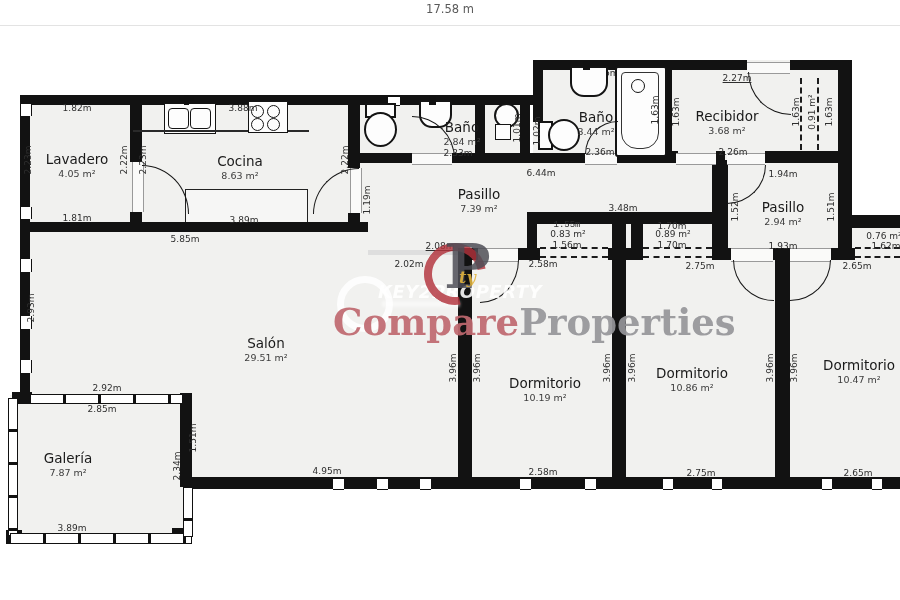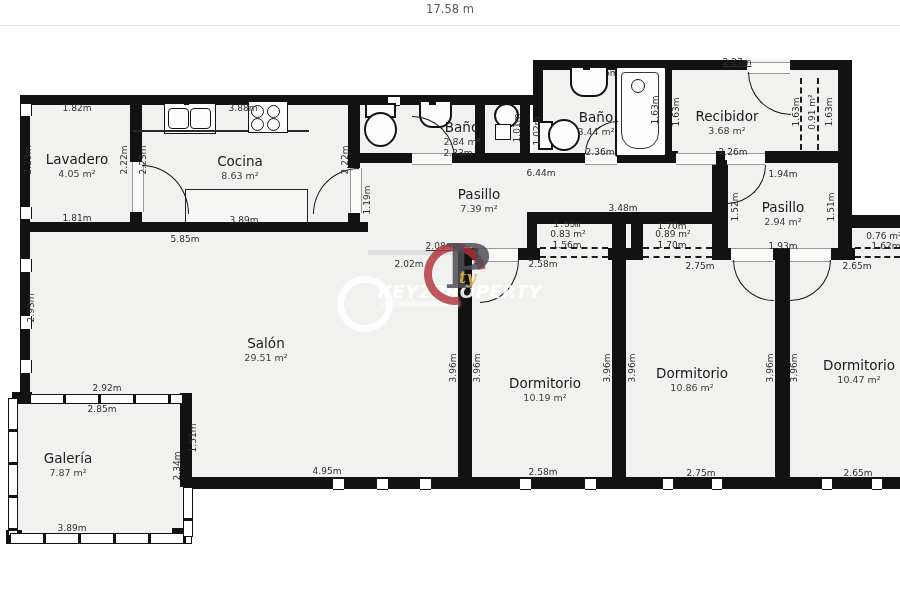--- a/index.html
+++ b/index.html
@@ -51,20 +51,21 @@
 
 <div id="stage">
   <div id="topline"></div>
 
   <div class="wm" id="wm-ring-white"></div>
   <div class="wm" id="wm-key">KEY2PROPERTY</div>
   <div class="wm" id="wm-key-sub"></div>
   <div class="wm" id="wm-ring-red"></div>
   <div class="wm" id="wm-p">P</div>
   <div class="wm" id="wm-ty">ty</div>
+  <div class="wm" id="wm-text"><span style="color:#c06970">Compare</span><span style="color:#96969a">Properties</span></div>
 
   <div class="fix thin" style="left:164px;top:103px;width:50px;height:29px;z-index:6"></div>
   <div class="fix thin" style="left:168px;top:108px;width:19px;height:19px;border-radius:4px"></div>
   <div class="fix thin" style="left:190px;top:108px;width:19px;height:19px;border-radius:4px"></div>
   <div style="position:absolute;left:184px;top:95px;width:5px;height:10px;background:#111;z-index:6"></div>
   <div style="position:absolute;left:179px;top:97px;width:15px;height:4px;background:#111;z-index:6"></div>
   <div style="position:absolute;left:133px;top:130px;width:176px;height:1.6px;background:#2a2a2a;z-index:6"></div>
   <div class="fix thin" style="left:248px;top:101px;width:38px;height:30px"></div>
   <div class="fix thin round" style="left:251px;top:105px;width:11px;height:11px"></div>
   <div class="fix thin round" style="left:267px;top:105px;width:11px;height:11px"></div>
@@ -181,21 +182,21 @@
     <div class="arc bl" style="left: 748px; top: 72px; width: 42px; height: 42px; position: absolute;"></div>
     <div class="arc br" style="left: 727px; top: 165px; width: 38px; height: 38px; position: absolute;"></div>
     <div class="arc br" style="left: 480px; top: 260px; width: 38px; height: 42px; position: absolute;"></div>
     <div class="arc bl" style="left: 733px; top: 260px; width: 40px; height: 40px; position: absolute;"></div>
     <div class="arc br" style="left: 790px; top: 260px; width: 40px; height: 40px; position: absolute;"></div>
     <div class="dim scale" style="left: 450px; top: 9px; position: absolute;">17.58 m</div>
     <div class="dim" style="left: 77px; top: 108px; position: absolute;">1.82m</div>
     <div class="dim" style="left: 243px; top: 108px; position: absolute;">3.88m</div>
     <div class="dim under" style="left: 438px; top: 106px; position: absolute;">1.90m</div>
     <div class="dim under" style="left: 604px; top: 73px; position: absolute;">1.66m</div>
-    <div class="dim" style="left: 737px; top: 62px; position: absolute; text-decoration: underline;">2.27m</div>
+    <div class="dim" style="left: 737px; top: 78px; position: absolute; text-decoration: underline;">2.27m</div>
     <div class="dim" style="left: 77px; top: 218px; position: absolute;">1.81m</div>
     <div class="dim" style="left: 244px; top: 220px; position: absolute;">3.89m</div>
     <div class="dim" style="left: 185px; top: 239px; position: absolute;">5.85m</div>
     <div class="dim" style="left: 458px; top: 153px; position: absolute;">2.33m</div>
     <div class="dim" style="left: 600px; top: 152px; position: absolute;">2.36m</div>
     <div class="dim" style="left: 733px; top: 152px; position: absolute;">2.26m</div>
     <div class="dim" style="left: 541px; top: 173px; position: absolute;">6.44m</div>
     <div class="dim" style="left: 783px; top: 174px; position: absolute;">1.94m</div>
     <div class="dim" style="left: 623px; top: 208px; position: absolute;">3.48m</div>
     <div class="dim" style="left: 440px; top: 246px; position: absolute; text-decoration: underline;">2.08m</div>

